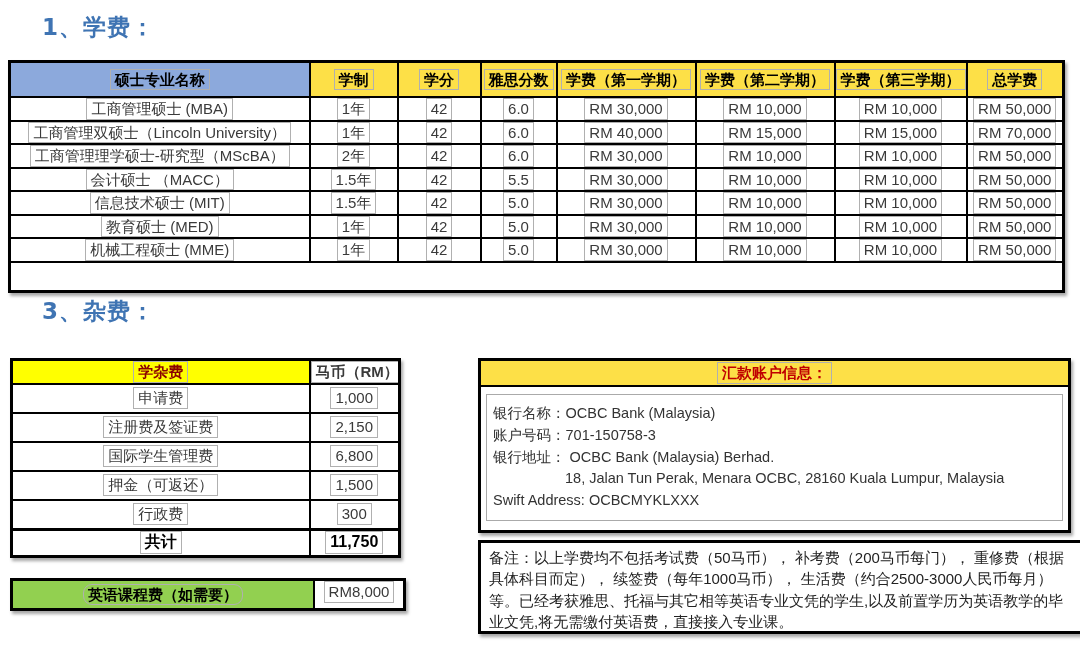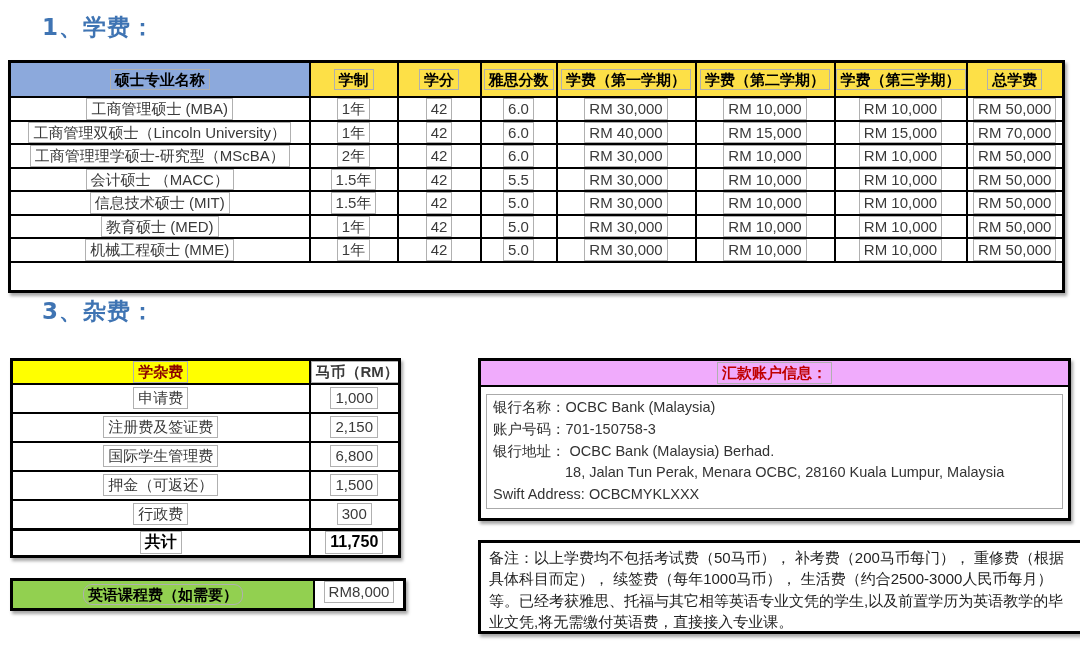--- a/index.html
+++ b/index.html
@@ -66,27 +66,27 @@
   #engfee .right{
     flex:1;background:#fff;display:flex;align-items:flex-start;justify-content:center;
   }
   #engfee .right .box{font-size:15px;color:#3a3a3a;}
 
   
   #remit{
     position:absolute;left:478px;top:358px;width:587px;border:3px solid #000;background:#fff;
   }
   #remit .remit-header{
-    background:#f0abfc;height:24px;border-bottom:2px solid #000;
+    background:#fde047;height:24px;border-bottom:2px solid #000;
     display:flex;align-items:center;justify-content:center;
   }
   #remit .remit-header .box{color:#C00000;font-weight:bold;font-size:15px;}
   #remit .remit-body{padding:7px 5px 9px 5px;}
   #remit .remit-inner{
-    border:1px solid #aaa;padding:2px 6px;font-size:14.5px;color:#333;line-height:1.5;
+    border:1px solid #aaa;padding:8px 6px;font-size:14.5px;color:#333;line-height:1.5;
   }
   #remit .indent{padding-left:72px;}
 
   
   #note{
     position:absolute;left:478px;top:540px;width:587px;height:80px;
     border:3px solid #000;background:#fff;padding:4px 8px;
     font-size:15px;line-height:1.42;color:#222;
   }
 </style>

